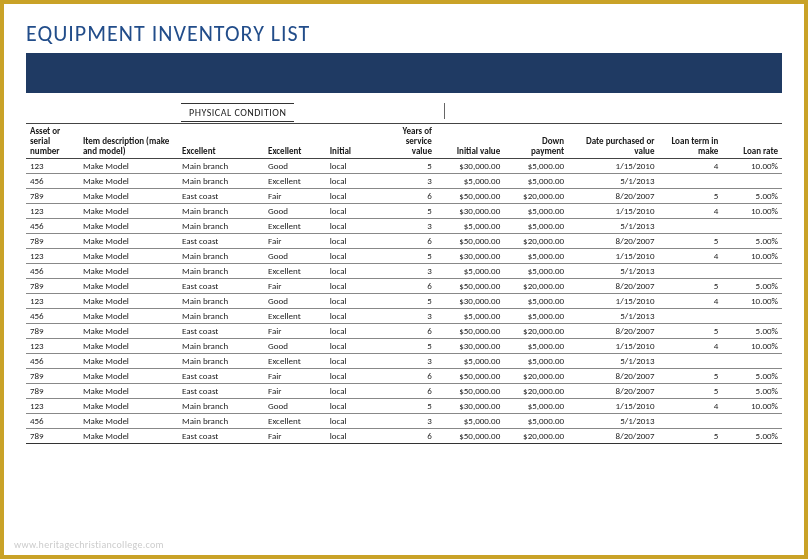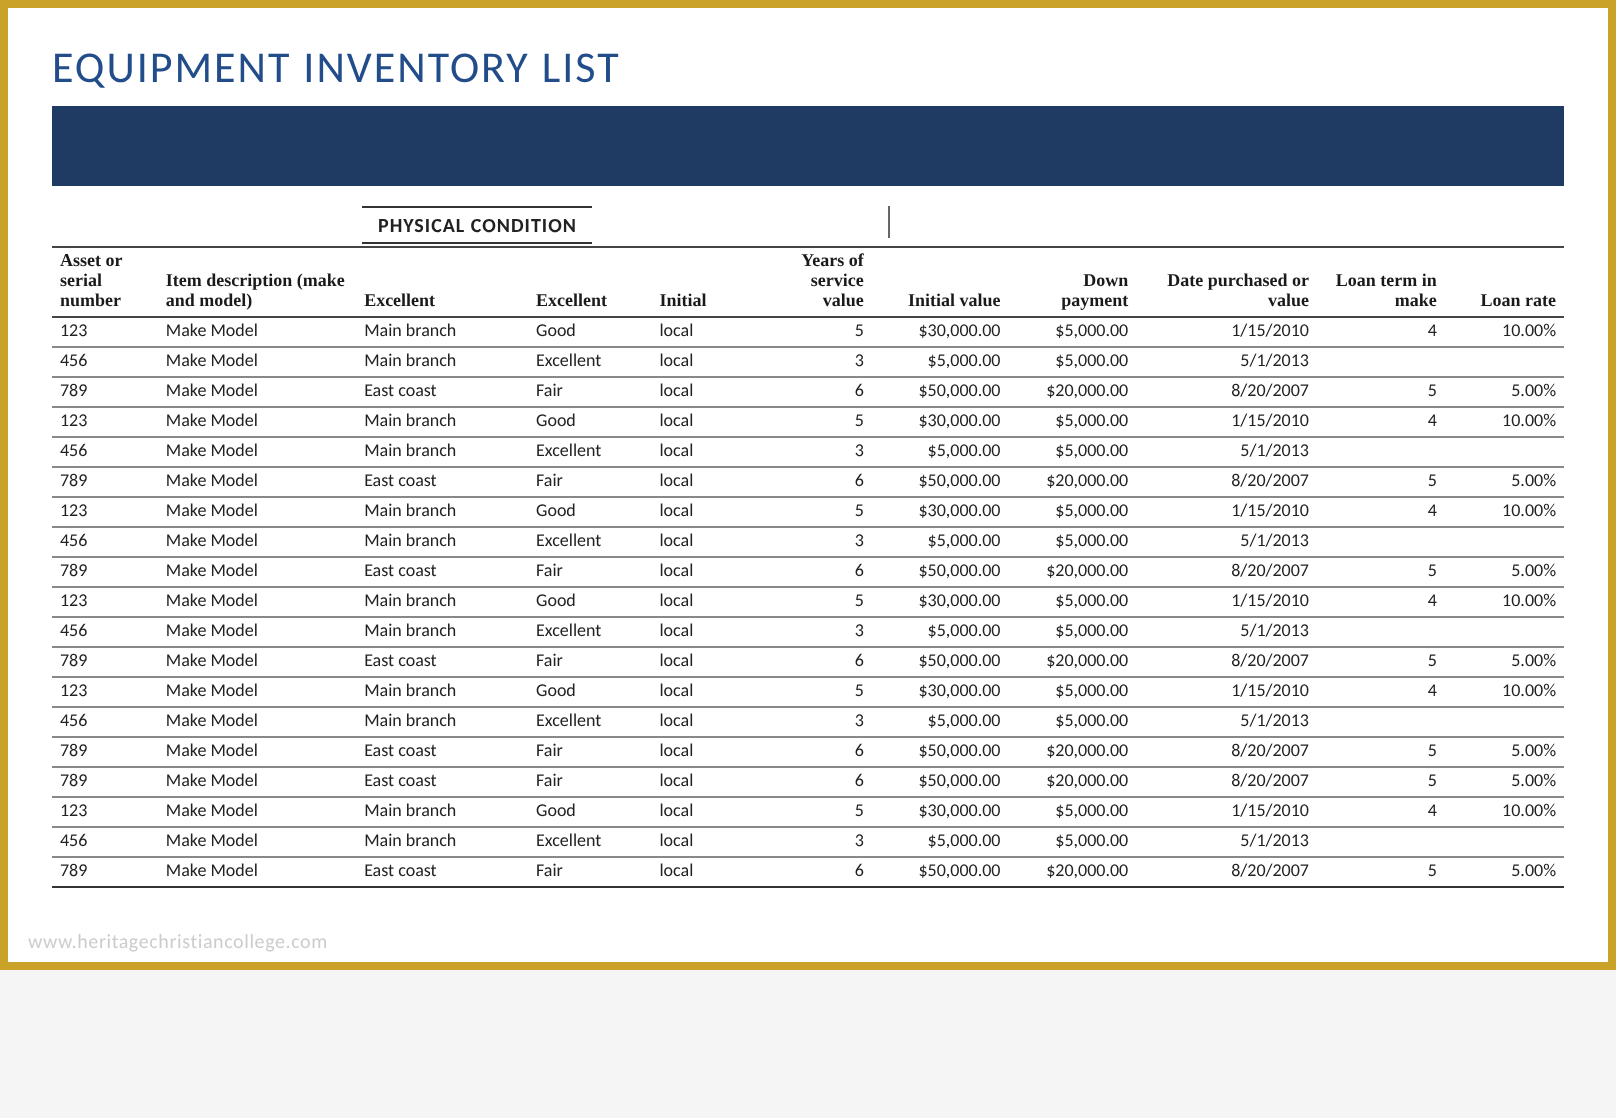--- a/index.html
+++ b/index.html
@@ -6,21 +6,21 @@
     margin: 0;
     padding: 0;
     font-family: Calibri, Arial, sans-serif;
     background: #f5f5f5;
     width: 808px;
     height: 559px;
     box-sizing: border-box;
   }
   .frame {
     width: 808px;
-    height: 485px;
+    height: 559px;
     box-sizing: border-box;
     border: 4px solid #c9a227;
     background: #ffffff;
     position: relative;
     overflow: hidden;
   }
   .inner {
     padding: 16px 22px 10px 22px;
   }
   .title {
@@ -39,21 +39,21 @@
   .section-header {
     display: flex;
     height: 18px;
     position: relative;
     margin-top: 10px;
   }
   .section-header .phys {
     position: absolute;
     left: 155px;
     font-size: 10px;
-    font-weight: 700;
+    font-weight: 400;
     color: #222;
     border-bottom: 1px solid #333;
     border-top: 1px solid #333;
     padding: 2px 8px;
     letter-spacing: 0.5px;
     text-align: center;
   }
   .section-divider {
     position: absolute;
     left: 418px;
@@ -73,21 +73,20 @@
   thead th {
     font-size: 9px;
     font-weight: 700;
     text-align: left;
     vertical-align: bottom;
     padding: 2px 4px 2px 4px;
     border-top: 1px solid #444;
     border-bottom: 1px solid #444;
     color: #1a1a1a;
     line-height: 1.1;
-    font-family: Liberation Serif, serif;
   }
   tbody td {
     padding: 1.5px 4px;
     border-bottom: 1px solid #888;
     white-space: nowrap;
     overflow: hidden;
   }
   tbody tr:last-child td {
     border-bottom: 1px solid #333;
   }

